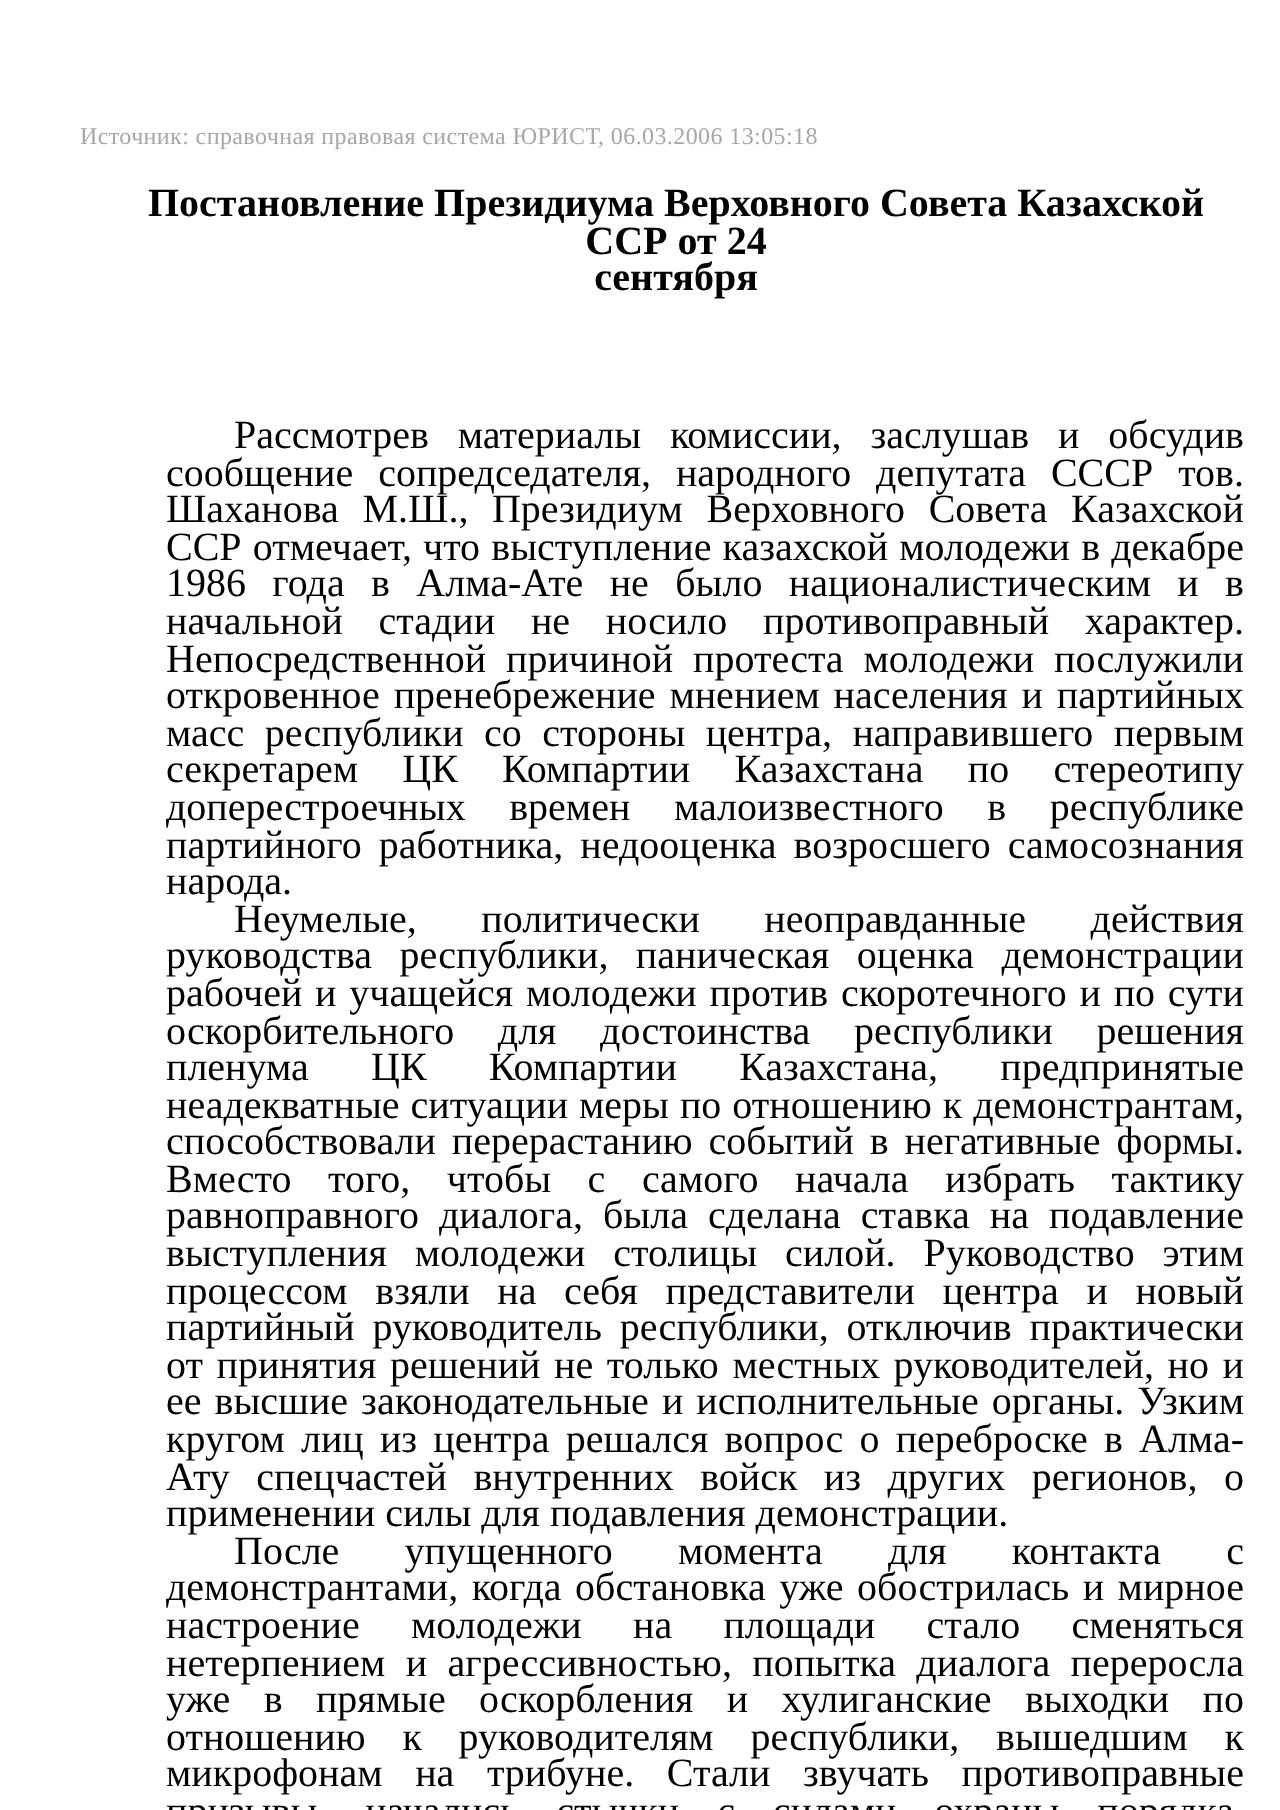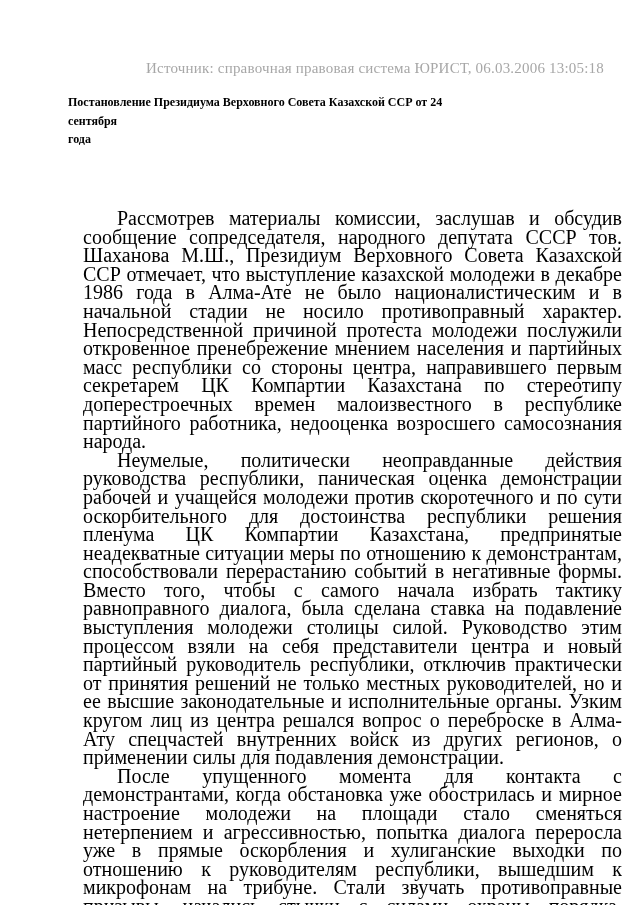--- a/index.html
+++ b/index.html
@@ -18,33 +18,33 @@
     position: relative;
     width: 640px;
     height: 905px;
     background: #ffffff;
   }
   .source-line {
     position: absolute;
     top: 60px;
     left: 40px;
     right: 36px;
-    text-align: right;
-    font-size: 15px;
+    font-size: 12px;
     line-height: 16px;
     color: #a7a7a7;
     letter-spacing: 0.2px;
   }
   .doc-title {
     position: absolute;
     top: 93px;
     left: 68px;
     right: 32px;
+    text-align: center;
     font-weight: bold;
-    font-size: 12px;
+    font-size: 20px;
     line-height: 18.5px;
   }
   .doc-title .title-line {
     display: block;
   }
   .doc-body {
     position: absolute;
     top: 209px;
     left: 83px;
     right: 18px;
@@ -61,21 +61,20 @@
 </head>
 <body>
 
 <div class="page">
 
   <div class="source-line">Источник: справочная правовая система ЮРИСТ, 06.03.2006 13:05:18</div>
 
   <div class="doc-title">
     <span class="title-line">Постановление Президиума Верховного Совета Казахской ССР от 24</span>
     <span class="title-line">сентября</span>
-    <span class="title-line">года</span>
   </div>
 
   <div class="doc-body">
     <p>Рассмотрев материалы комиссии, заслушав и обсудив сообщение сопредседателя, народного депутата СССР тов. Шаханова М.Ш., Президиум Верховного Совета Казахской ССР отмечает, что выступление казахской молодежи в декабре 1986 года в Алма-Ате не было националистическим и в начальной стадии не носило противоправный характер. Непосредственной причиной протеста молодежи послужили откровенное пренебрежение мнением населения и партийных масс республики со стороны центра, направившего первым секретарем ЦК Компартии Казахстана по стереотипу доперестроечных времен малоизвестного в республике партийного работника, недооценка возросшего самосознания народа.</p>
     <p>Неумелые, политически неоправданные действия руководства республики, паническая оценка демонстрации рабочей и учащейся молодежи против скоротечного и по сути оскорбительного для достоинства республики решения пленума ЦК Компартии Казахстана, предпринятые неадекватные ситуации меры по отношению к демонстрантам, способствовали перерастанию событий в негативные формы. Вместо того, чтобы с самого начала избрать тактику равноправного диалога, была сделана ставка на подавление выступления молодежи столицы силой. Руководство этим процессом взяли на себя представители центра и новый партийный руководитель республики, отключив практически от принятия решений не только местных руководителей, но и ее высшие законодательные и исполнительные органы. Узким кругом лиц из центра решался вопрос о переброске в Алма-Ату спецчастей внутренних войск из других регионов, о применении силы для подавления демонстрации.</p>
     <p>После упущенного момента для контакта с демонстрантами, когда обстановка уже обострилась и мирное настроение молодежи на площади стало сменяться нетерпением и агрессивностью, попытка диалога переросла уже в прямые оскорбления и хулиганские выходки по отношению к руководителям республики, вышедшим к микрофонам на трибуне. Стали звучать противоправные призывы, начались стычки с силами охраны порядка, забрасывание их камнями, поджоги машин и другие нарушения.</p>
   </div>
 
 </div>
 

